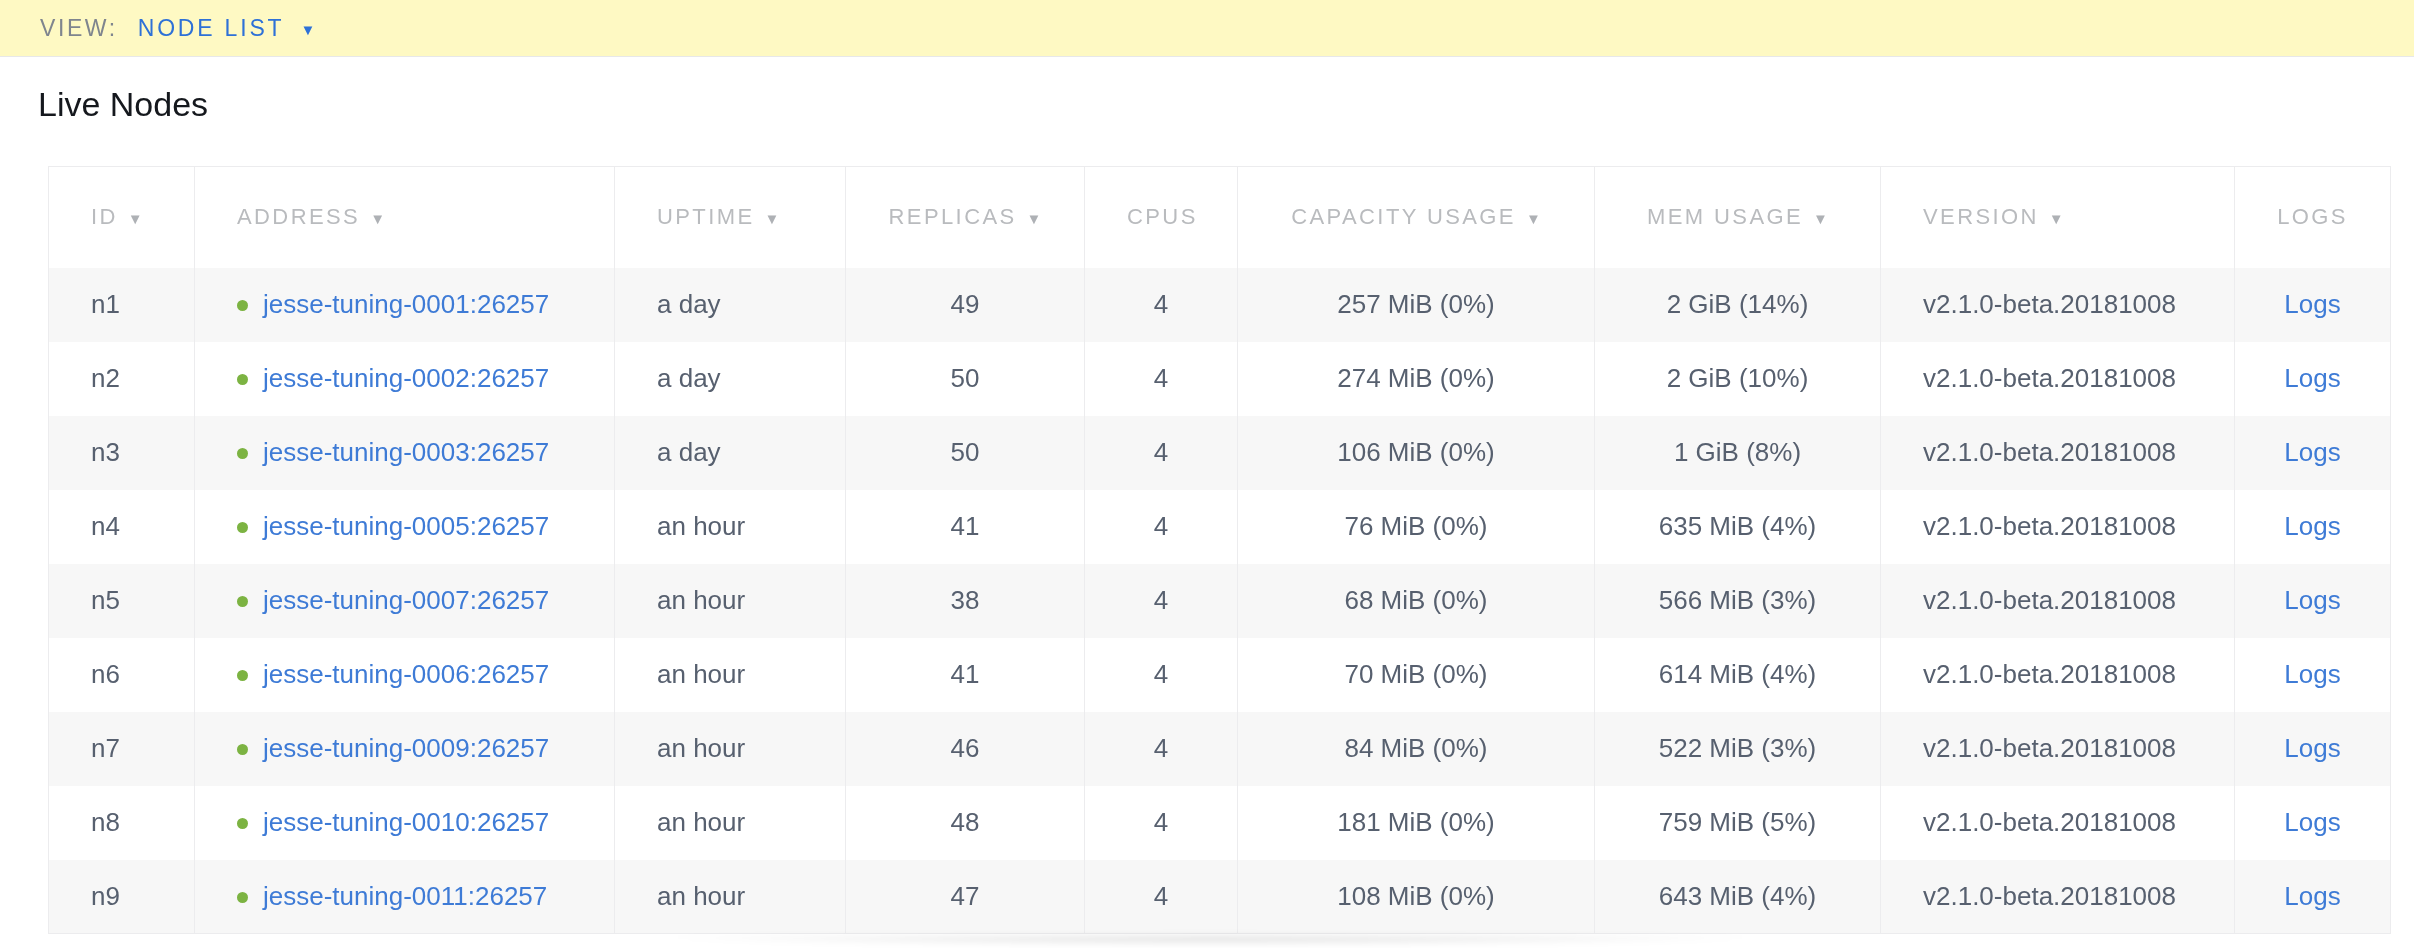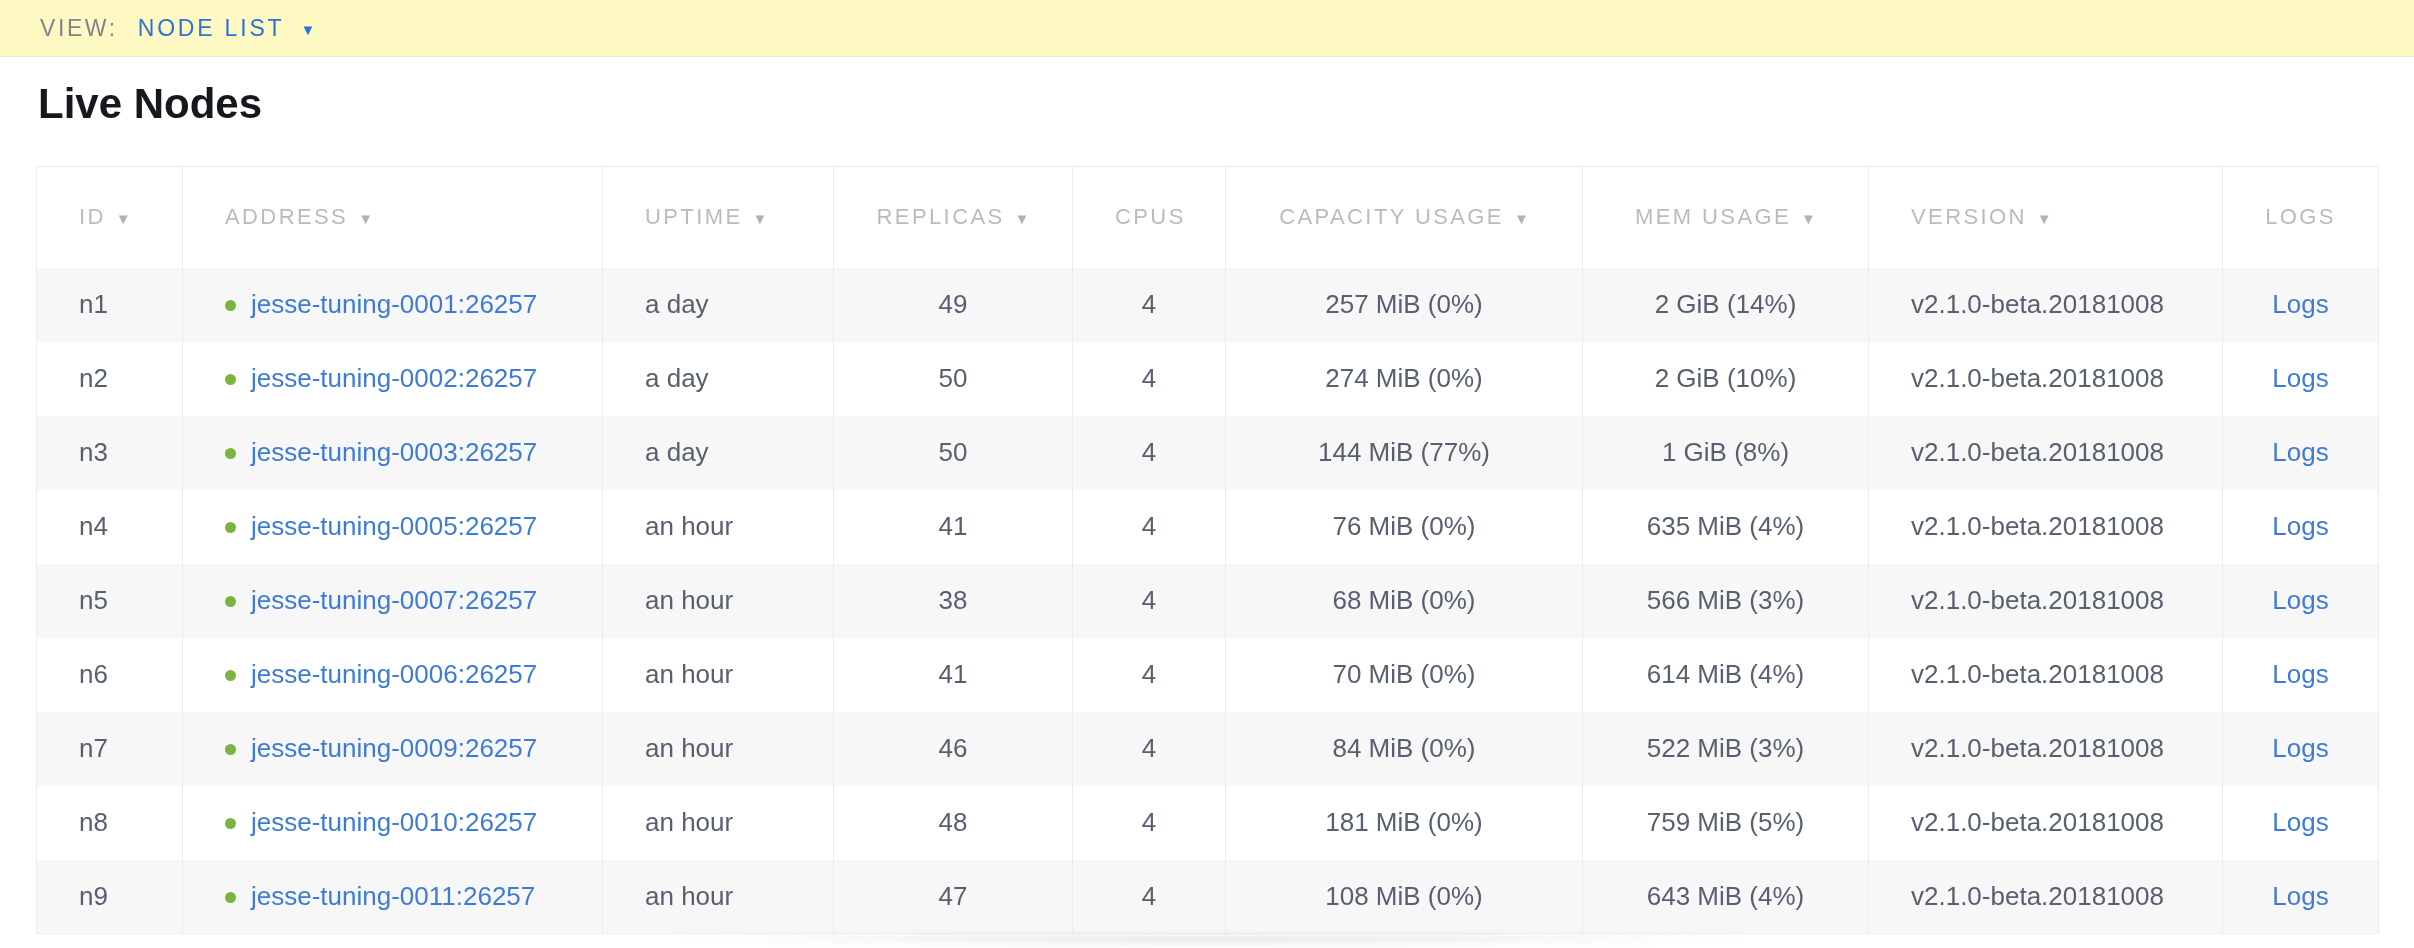--- a/index.html
+++ b/index.html
@@ -44,33 +44,33 @@
   }
   .view-caret {
     font-size: 15px;
     margin-left: 16px;
     color: #2e71d7;
     transform: translateY(1px);
   }
 
   
   h1.page-title {
-    font-size: 42px;
+    font-size: 34px;
     line-height: 40px;
-    font-weight: 700;
+    font-weight: 400;
     color: #15181d;
     margin: 27px 0 0 38px;
   }
 
   
   table.nodes {
     border-collapse: collapse;
     table-layout: fixed;
     width: 2342px;
-    margin: 42px 0 0 36px;
+    margin: 42px 0 0 48px;
     border: 1px solid #ececee;
     background: #1d4ed8;
   }
   th, td {
     padding: 0 42px;
     border-right: 1px solid #ececee;
     overflow: hidden;
     white-space: nowrap;
   }
   th:last-child, td:last-child { border-right: none; }
@@ -192,21 +192,21 @@
           <td class="align-right">2 GiB (10%)</td>
           <td class="align-left">v2.1.0-beta.20181008</td>
           <td class="align-center"><a class="cell-link">Logs</a></td>
         </tr>
         <tr class="odd">
           <td class="align-left">n3</td>
           <td class="align-left"><span class="status-dot"></span><a class="cell-link">jesse-tuning-0003:26257</a></td>
           <td class="align-left">a day</td>
           <td class="align-right">50</td>
           <td class="align-right">4</td>
-          <td class="align-right">144 MiB (77%)</td>
+          <td class="align-right">106 MiB (0%)</td>
           <td class="align-right">1 GiB (8%)</td>
           <td class="align-left">v2.1.0-beta.20181008</td>
           <td class="align-center"><a class="cell-link">Logs</a></td>
         </tr>
         <tr class="even">
           <td class="align-left">n4</td>
           <td class="align-left"><span class="status-dot"></span><a class="cell-link">jesse-tuning-0005:26257</a></td>
           <td class="align-left">an hour</td>
           <td class="align-right">41</td>
           <td class="align-right">4</td>

